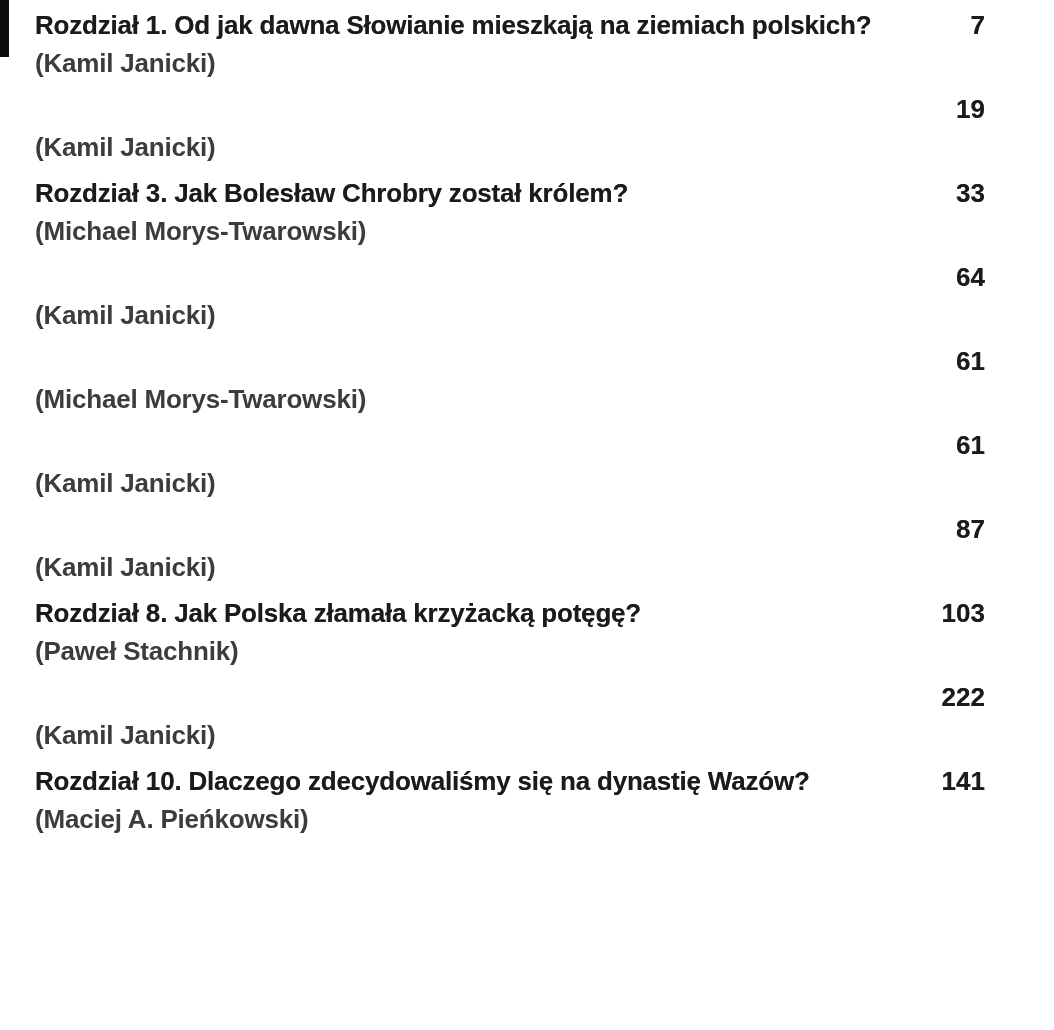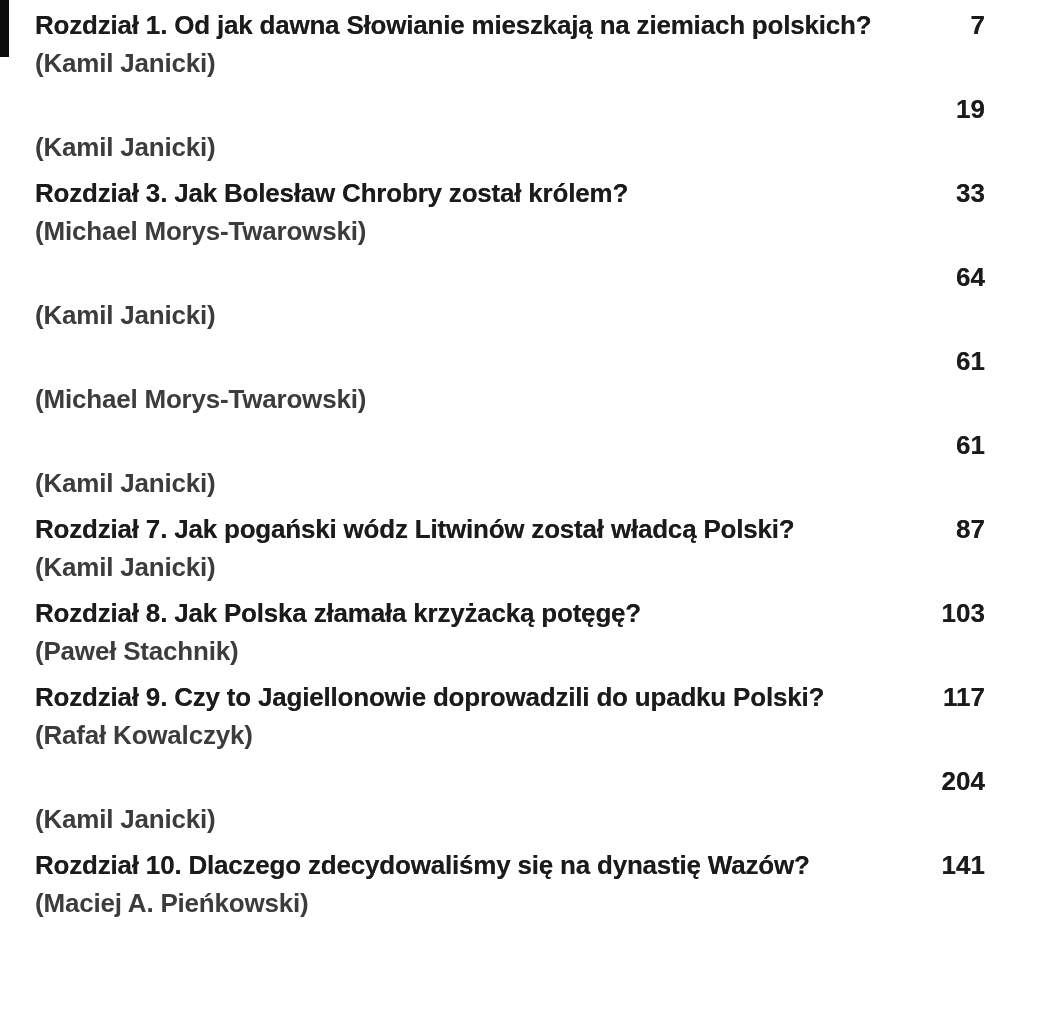--- a/index.html
+++ b/index.html
@@ -94,39 +94,33 @@
     <div class="pagenum">61</div>
     <div class="author">(Michael Morys-Twarowski)</div>
   </section>
 
   <section class="entry">
     <div class="pagenum">61</div>
     <div class="author">(Kamil Janicki)</div>
   </section>
 
   <section class="entry">
-    <h2 class="title">Rozdział 7. Jak pogański wódz Litwinów został władcą Polski?</h2>
     <div class="pagenum">87</div>
     <div class="author">(Kamil Janicki)</div>
   </section>
 
   <section class="entry">
     <h2 class="title">Rozdział 8. Jak Polska złamała krzyżacką potęgę?</h2>
     <div class="pagenum">103</div>
     <div class="author">(Paweł Stachnik)</div>
   </section>
 
-  <section class="entry">
-    <h2 class="title">Rozdział 9. Czy to Jagiellonowie doprowadzili do upadku Polski?</h2>
-    <div class="pagenum">117</div>
-    <div class="author">(Rafał Kowalczyk)</div>
-  </section>
 
   <section class="entry">
-    <div class="pagenum">204</div>
+    <div class="pagenum">222</div>
     <div class="author">(Kamil Janicki)</div>
   </section>
 
   <section class="entry">
     <h2 class="title">Rozdział 10. Dlaczego zdecydowaliśmy się na dynastię Wazów?</h2>
     <div class="pagenum">141</div>
     <div class="author">(Maciej A. Pieńkowski)</div>
   </section>
 </main>
 

